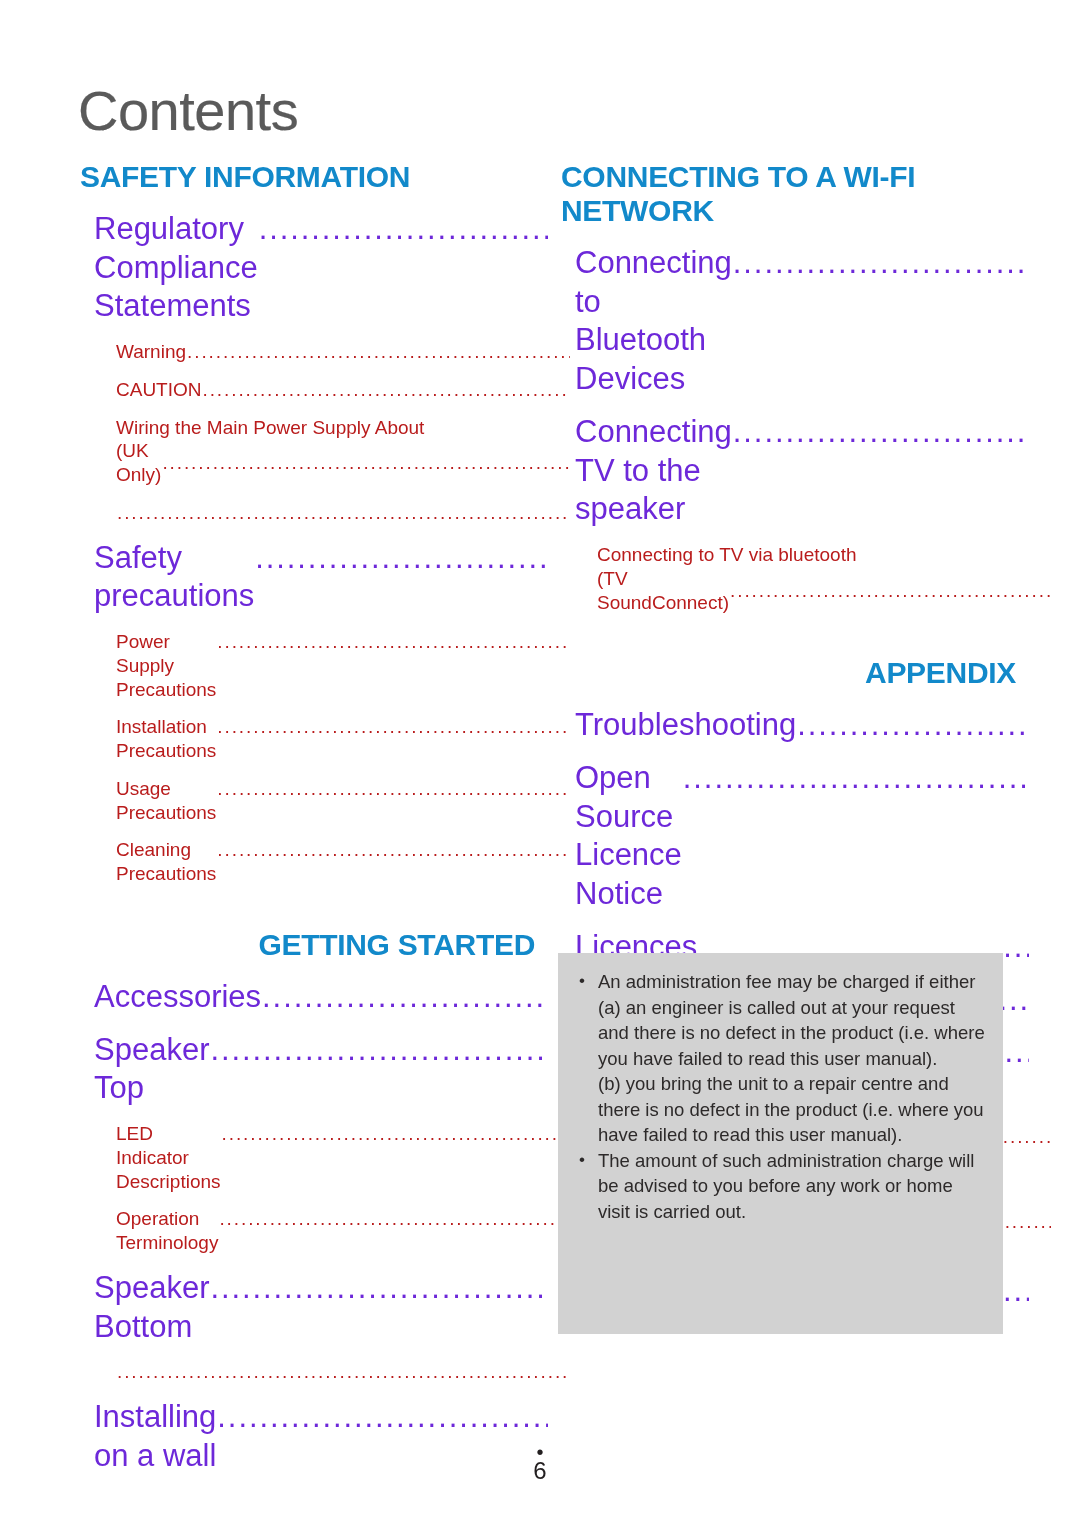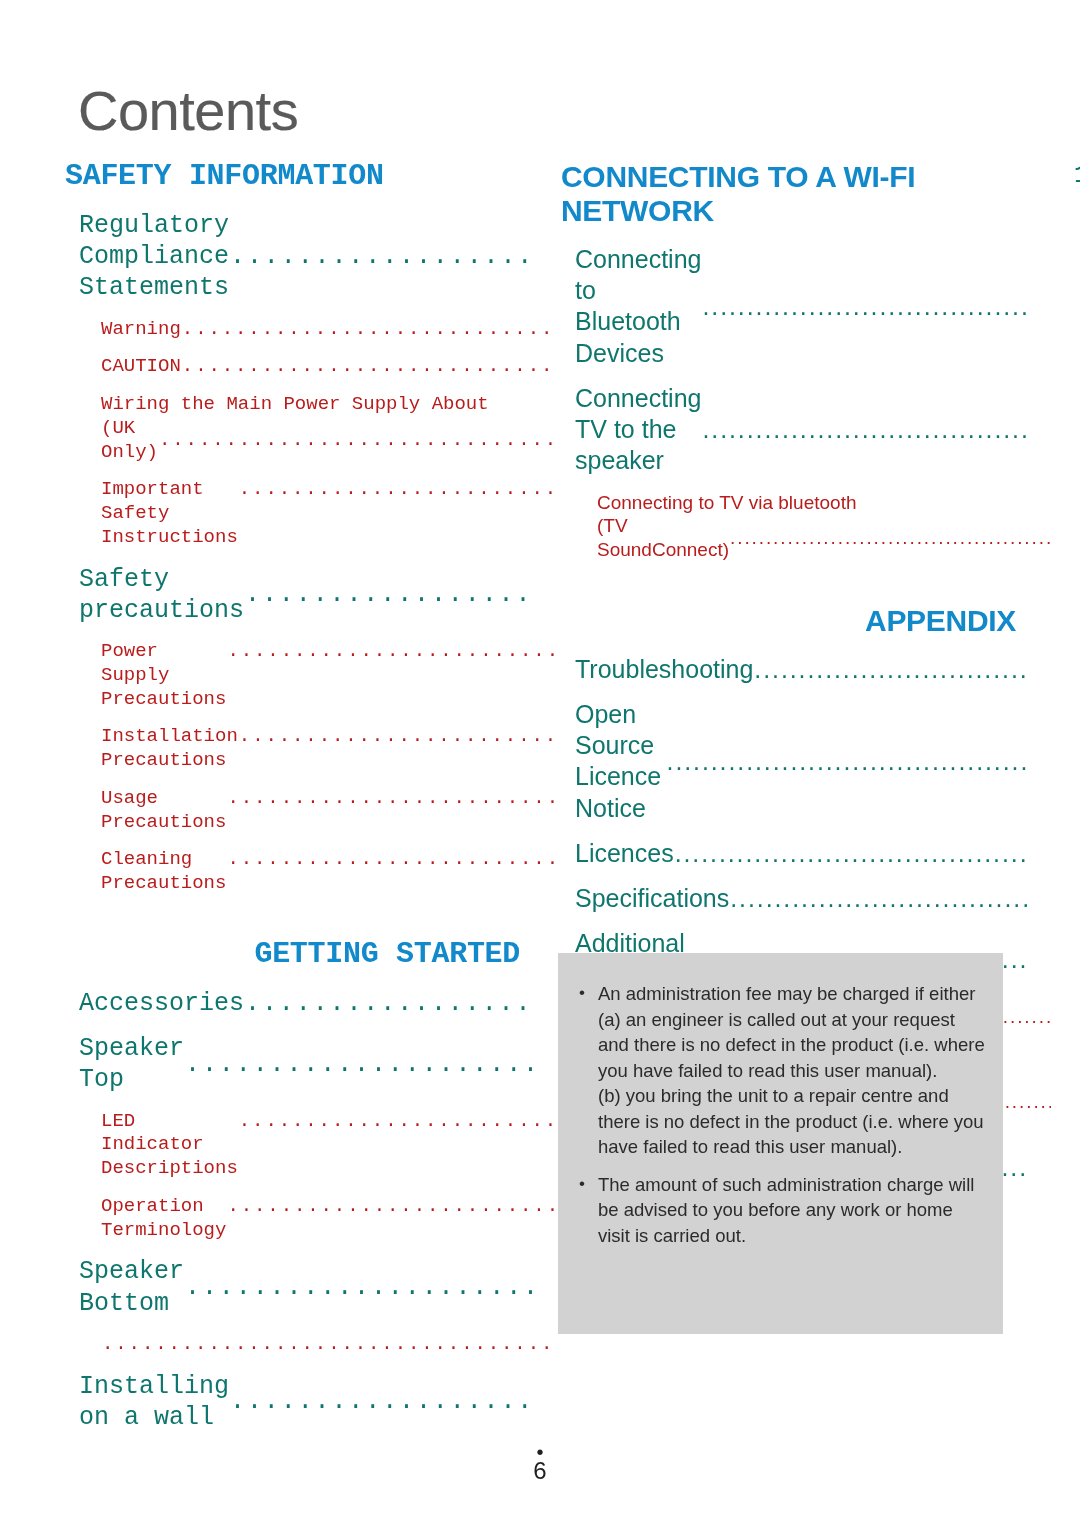--- a/index.html
+++ b/index.html
@@ -36,21 +36,21 @@
     line-height: 1;
     -webkit-text-stroke: 0.2px #5a5a5a;
   }
 
   
   .col {
     position: absolute;
     top: 160px;
     width: 455px;
   }
-  .col-left  { left: 65px; font-family: Liberation Mono, monospace;  }
+  .col-left  { left: 80px;  }
   .col-right { left: 561px; }
 
   
   .section-head {
     color: #1289ca;
     font-weight: bold;
     font-size: 30px;
     letter-spacing: -0.3px;
     line-height: 1.13;
     margin: 0 0 16px 0;
@@ -90,25 +90,24 @@
              "........................................................................";
   }
   .toc-entry .page {
     flex: 0 0 auto;
     text-align: right;
     padding-left: 3px;
   }
 
   
   .lv1 {
-    font-size: 25px;
-    color: #0f766e;
+    font-size: 31px;
+    color: #6d28d9;
     padding-left: 14px;
     margin-bottom: 14px;
-    align-items: center;
   }
   .lv1 .page { min-width: 30px; }
 
   
   .lv2 {
     font-size: 19px;
     color: #b91c1c;
     padding-left: 36px;
     margin-bottom: 14px;
   }
@@ -150,21 +149,21 @@
     padding-left: 24px;
     margin-bottom: 0;
   }
   .note-bullet {
     position: absolute;
     left: 5px;
     top: 0;
     font-size: 17px;
     line-height: 1.38;
   }
-  .note-text { display: block; white-space: pre-wrap; margin-top: 12px; }
+  .note-text { display: block; white-space: pre-wrap; }
 
   
   .footer {
     position: absolute;
     left: 0;
     top: 1448px;
     width: 1080px;
     text-align: center;
   }
   .footer-dot {
@@ -209,21 +208,20 @@
         </li>
         <li class="toc-entry lv2 wrap">
           <span class="line1">Wiring the Main Power Supply About</span>
           <span class="line2">
             <span class="label">(UK Only)</span>
             <span class="leader"></span>
             <span class="page">3</span>
           </span>
         </li>
         <li class="toc-entry lv2">
-          <span class="label">Important Safety Instructions</span>
           <span class="leader"></span>
           <span class="page">3</span>
         </li>
         <li class="toc-entry lv1">
           <span class="label">Safety precautions</span>
           <span class="leader"></span>
           <span class="page">4</span>
         </li>
         <li class="toc-entry lv2">
           <span class="label">Power Supply Precautions</span>

